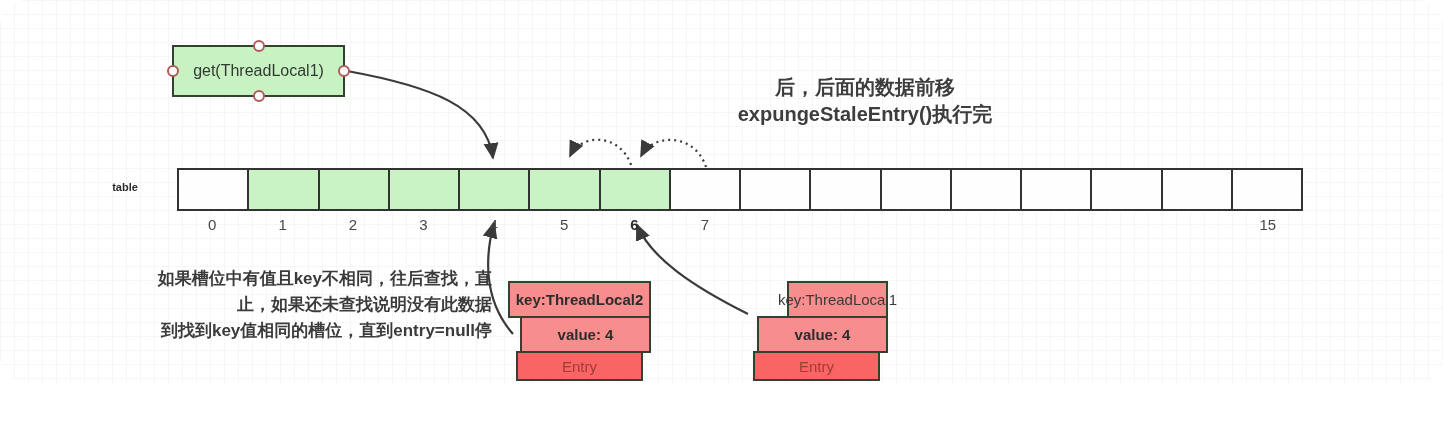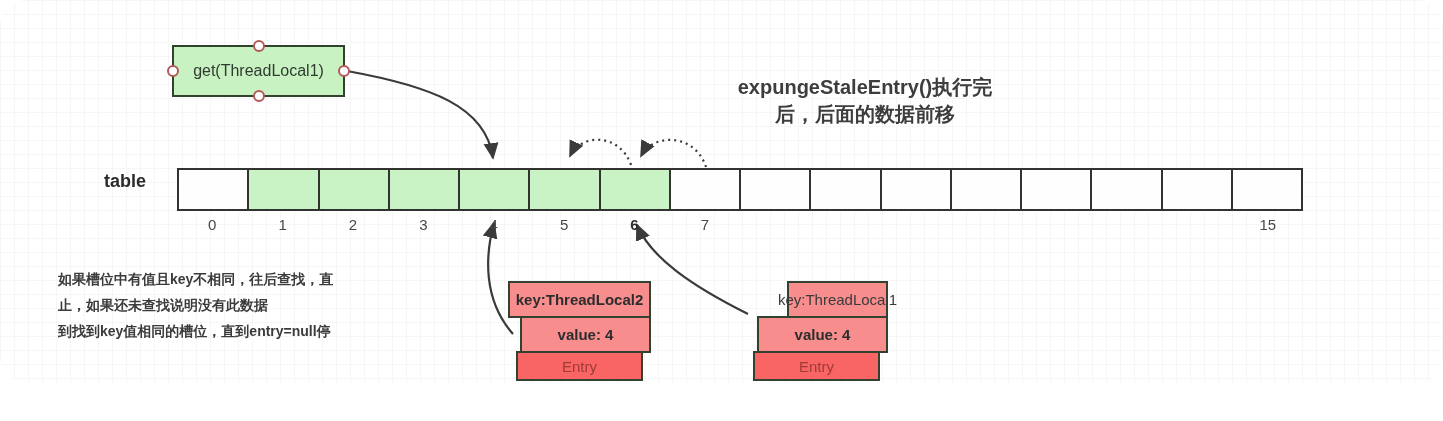--- a/index.html
+++ b/index.html
@@ -41,22 +41,22 @@
 
   
   .heading{
     left:700px;top:74px;width:330px;
     text-align:center;font-size:20px;font-weight:700;
     color:#3d3d3d;line-height:27px;
   }
 
   
   .table-label{
-    left:92px;top:171px;width:66px;text-align:center;
-    font-size:18px;font-weight:700;color:#2b2b2b;
+    left:92px;top:181px;width:66px;text-align:center;
+    font-size:11px;font-weight:700;color:#2b2b2b;
   }
   .array-row{
     left:177px;top:168px;width:1126px;height:43px;
     display:flex;
     border:2px solid var(--cell-border,#303330);
     box-sizing:border-box;
     background:#fdfdfd;
   }
   .cell{flex:1;border-right:2px solid var(--cell-border,#303330);box-sizing:border-box;background:#fefefe;}
   .cell:last-child{border-right:none;}
@@ -64,22 +64,22 @@
 
   .index-labels{left:177px;top:216px;width:1126px;height:22px;}
   .idx{
     position:absolute;transform:translateX(-50%);
     font-size:15px;color:#474747;white-space:nowrap;
   }
   .idx.bold{font-weight:700;color:#2c2c2c;}
 
   
   .note{
-    left:58px;top:266px;width:446px;
-    text-align:left;font-size:14px;font-weight:700;
+    left:46px;top:266px;width:446px;
+    text-align:right;font-size:17px;font-weight:700;
     color:#3b3b3b;line-height:26px;
   }
   .note span{display:block;}
 
   
   .entry-card{width:143px;}
   .entry-card .row{
     height:37px;box-sizing:border-box;
     border:2px solid var(--shape-border,#33412f);
     background:var(--entry-light,#f78d8d);
@@ -120,22 +120,22 @@
 
   <div class="abs get-box">
     <span>get(ThreadLocal1)</span>
     <span class="anchor top"></span>
     <span class="anchor bottom"></span>
     <span class="anchor left"></span>
     <span class="anchor right"></span>
   </div>
 
   <div class="abs heading">
+    <div>后，后面的数据前移</div>
     <div>expungeStaleEntry()执行完</div>
-    <div>后，后面的数据前移</div>
   </div>
 
   <div class="abs table-label">table</div>
   <div class="abs array-row">
       <div class="cell"></div>
       <div class="cell green"></div>
       <div class="cell green"></div>
       <div class="cell green"></div>
       <div class="cell green"></div>
       <div class="cell green"></div>

